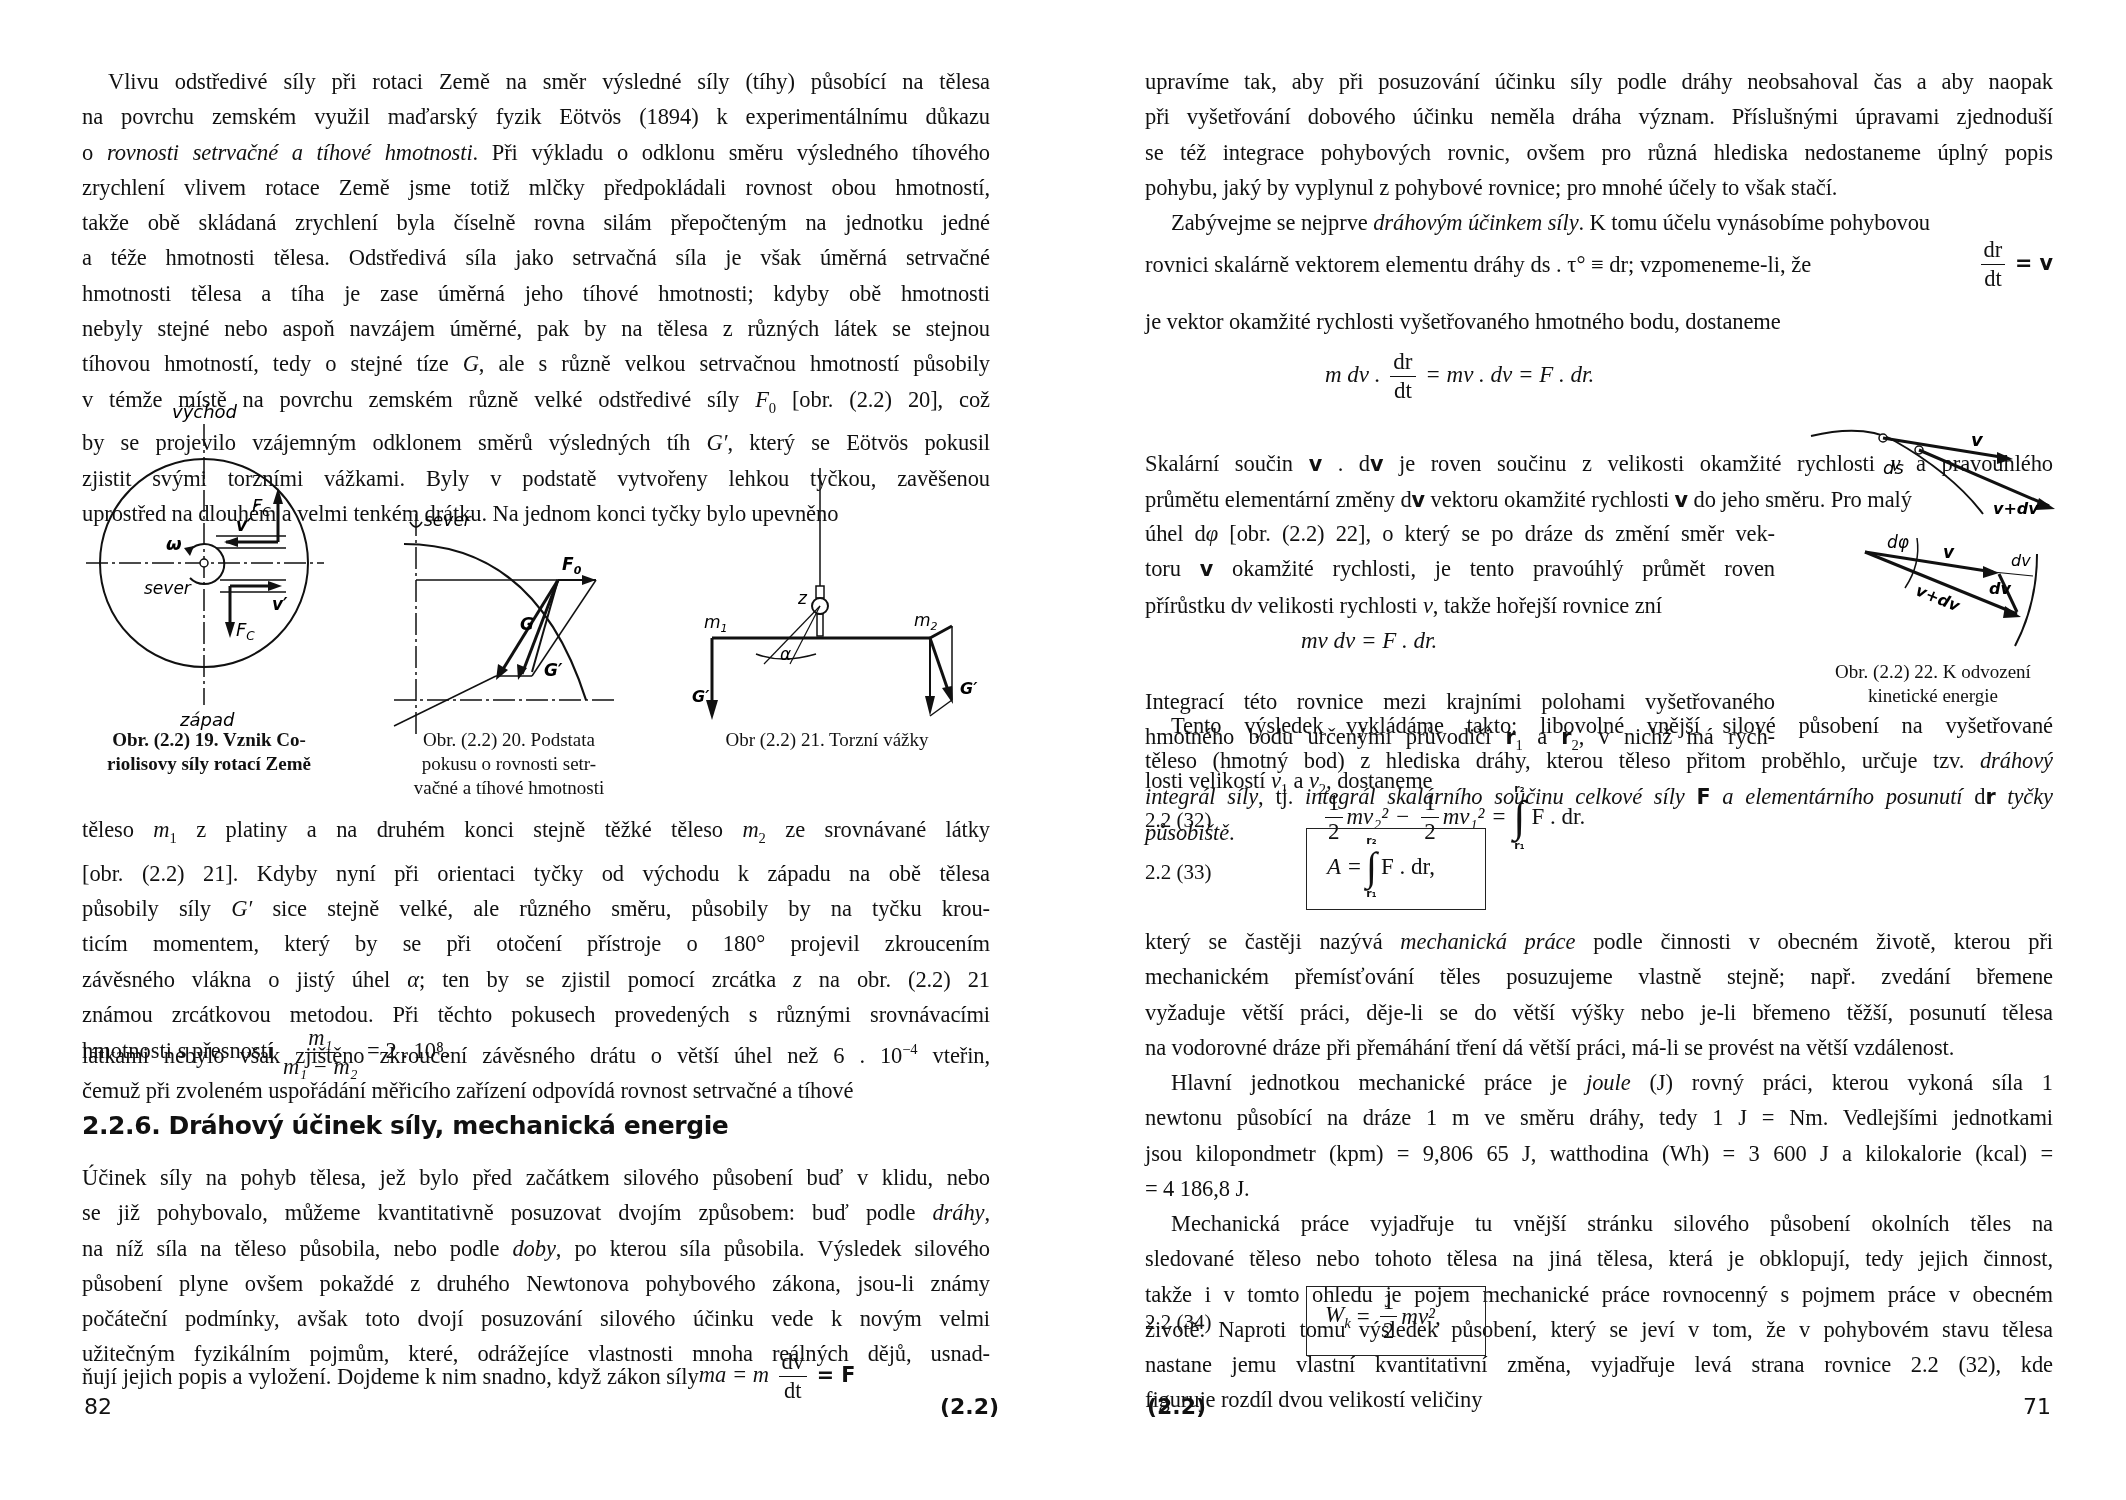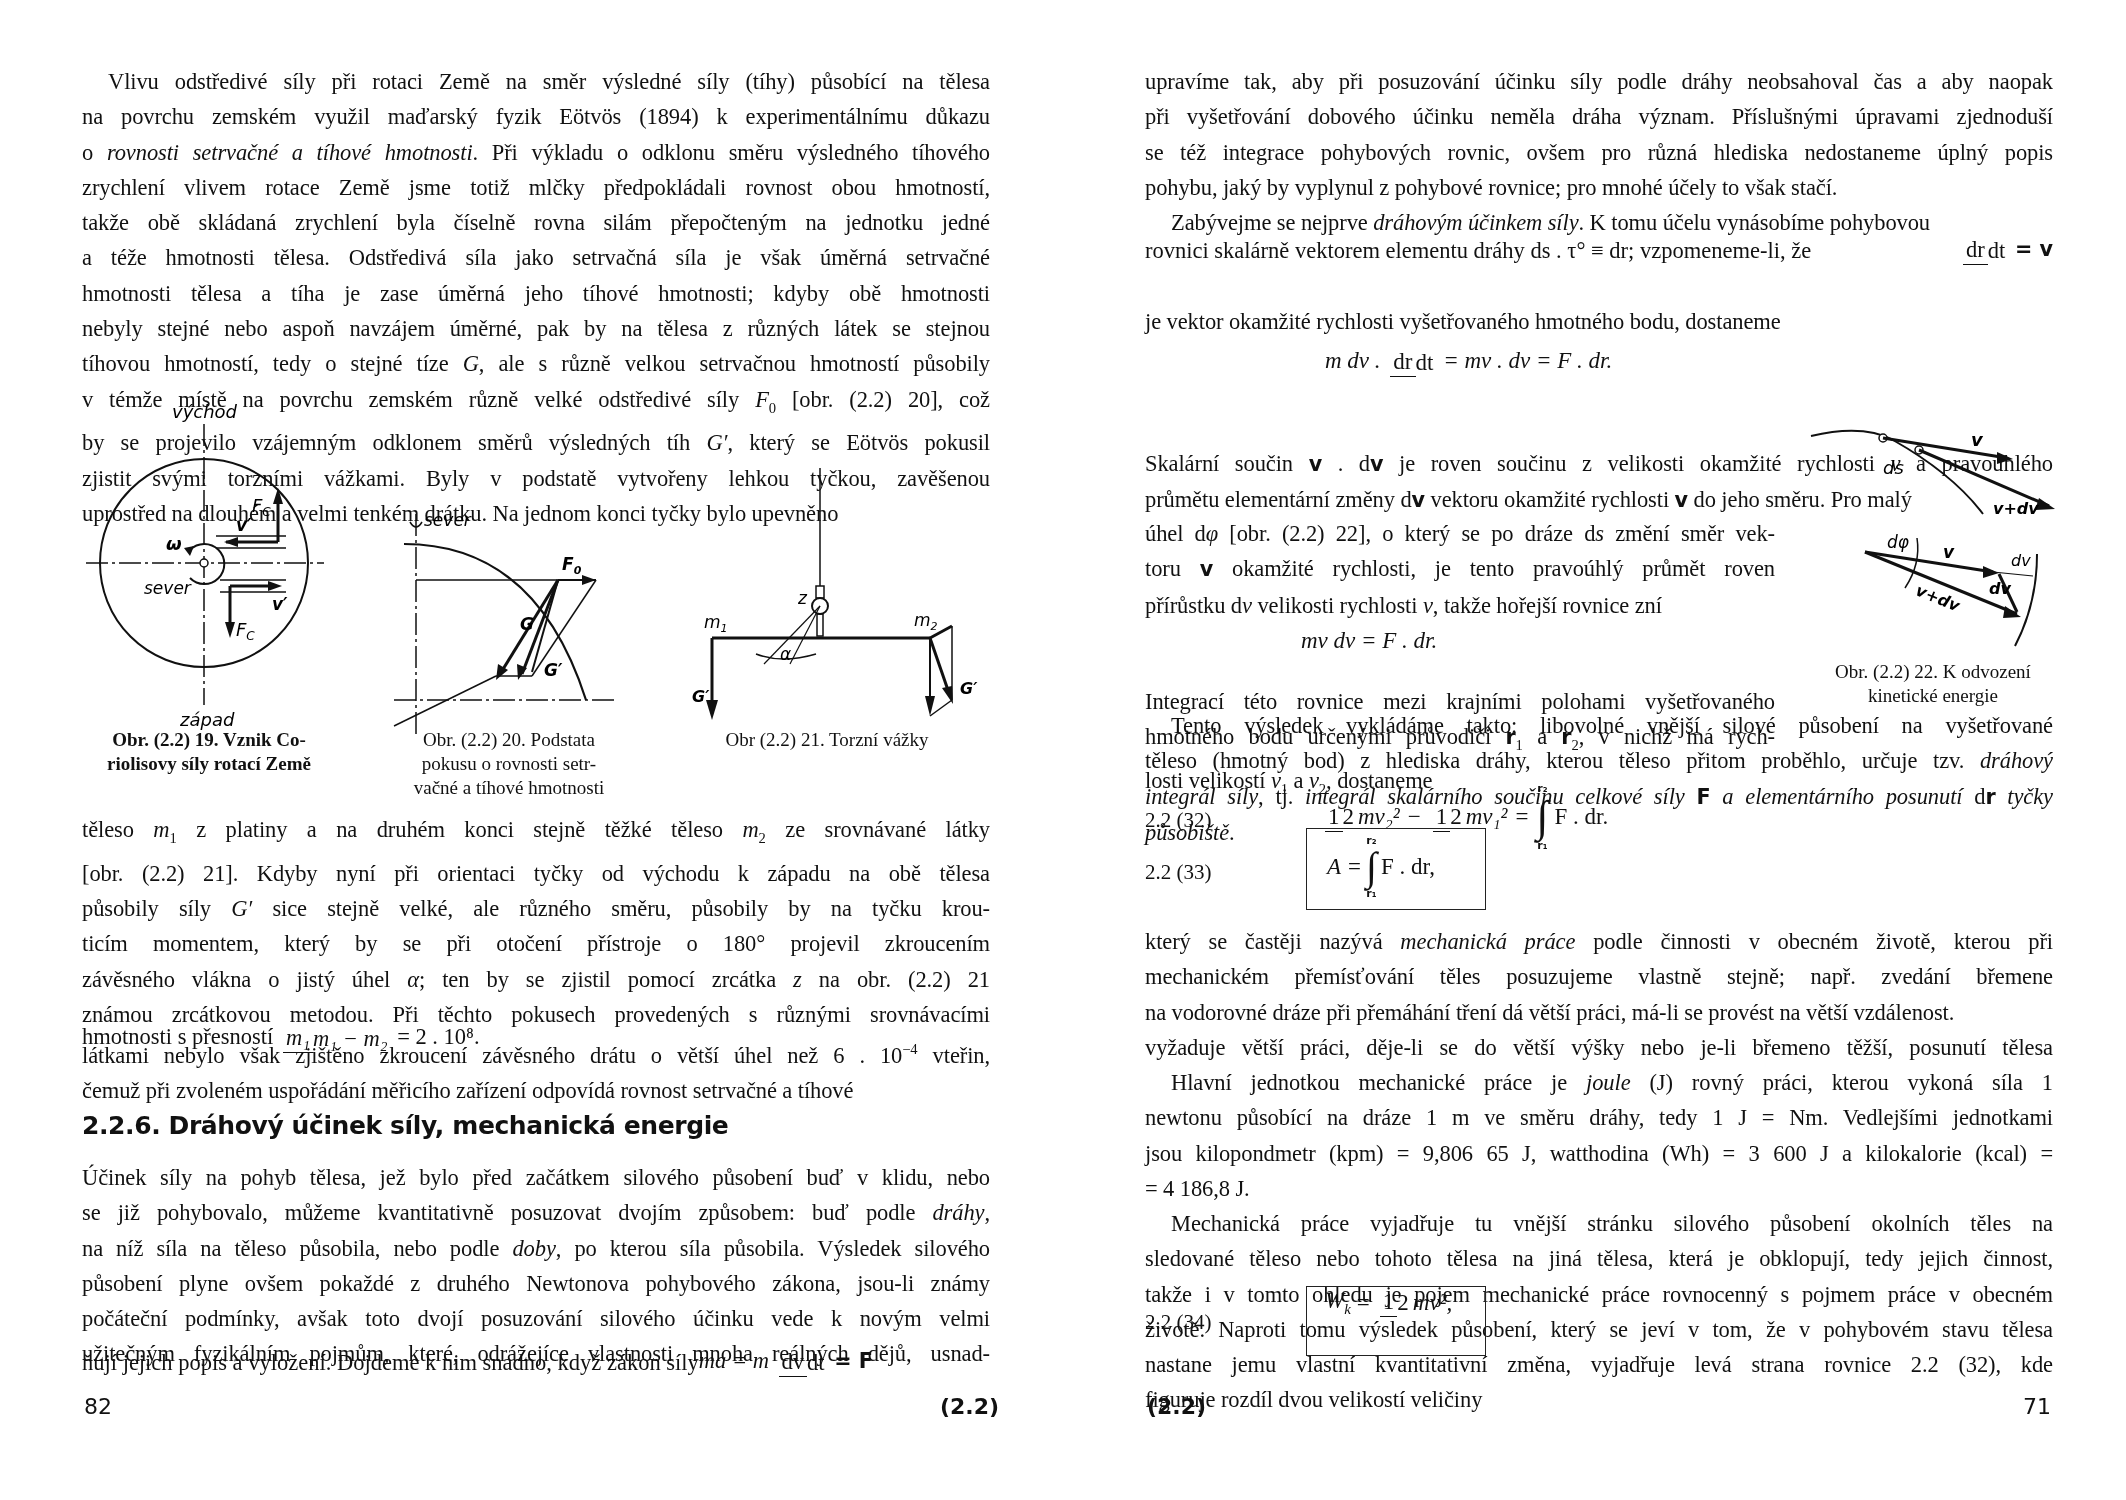--- a/index.html
+++ b/index.html
@@ -16,21 +16,21 @@
   i, .it { font-style:italic; }
   b.vec { font-family:"DejaVu Sans","Liberation Sans",sans-serif; font-weight:bold; font-style:normal; font-size:0.92em; }
   .heading { position:absolute; font-family:"DejaVu Sans","Liberation Sans",sans-serif;
              font-weight:bold; font-size:25px; letter-spacing:-0.4px; }
   .caption { position:absolute; font-size:19px; line-height:24px; text-align:center; }
   .folio { position:absolute; font-family:"DejaVu Sans","Liberation Sans",sans-serif; font-size:22px; }
   .folio.bold { font-weight:bold; }
   .eqnum { position:absolute; font-size:21px; }
   .eq { position:absolute; font-size:23px; font-style:italic; white-space:nowrap; }
   .eq .up { font-style:normal; }
-  .frac { display:inline-flex; flex-direction:row; align-items:center; vertical-align:middle; margin:0 4px; }
+  .frac { display:inline-flex; flex-direction:column; align-items:center; vertical-align:middle; margin:0 4px; }
   .frac .n { border-bottom:1.5px solid #111; padding:0 3px; line-height:28px; }
   .frac .d { line-height:28px; }
   .eqbox { position:absolute; border:1.5px solid #222; }
   .fig { position:absolute; }
   .fig svg { overflow:visible; }
   sub, sup { font-size:0.65em; }
 </style>
 </head>
 <body>
 
@@ -321,22 +321,22 @@
       <b class="vec" style="font-size:11px;">r₂</b>
       <span style="font-size:40px; line-height:40px;">∫</span>
       <b class="vec" style="font-size:11px;">r₁</b>
     </span>
     <span class="up">F . dr,</span>
   </div>
 
   <div class="para" style="left:82px; top:924px; width:908px;">
       <span class="ln">který se častěji nazývá <i>mechanická práce</i> podle činnosti v obecném životě, kterou při</span>
       <span class="ln">mechanickém přemísťování těles posuzujeme vlastně stejně; např. zvedání břemene</span>
+      <span class="ln">vyžaduje větší práci, děje-li se do větší výšky nebo je-li břemeno těžší, posunutí tělesa</span>
       <span class="ln last">na vodorovné dráze při přemáhání tření dá větší práci, má-li se provést na větší vzdálenost.</span>
-      <span class="ln">vyžaduje větší práci, děje-li se do větší výšky nebo je-li břemeno těžší, posunutí tělesa</span>
     </div>
 
   <div class="para" style="left:82px; top:1065px; width:908px;">
       <span class="ln indent">Hlavní jednotkou mechanické práce je <i>joule</i> (J) rovný práci, kterou vykoná síla 1</span>
       <span class="ln">newtonu působící na dráze 1 m ve směru dráhy, tedy 1 J = Nm. Vedlejšími jednotkami</span>
       <span class="ln">jsou kilopondmetr (kpm) = 9,806 65 J, watthodina (Wh) = 3 600 J a kilokalorie (kcal) =</span>
       <span class="ln last">= 4 186,8 J.</span>
     </div>
 
   <div class="para" style="left:82px; top:1206px; width:908px;">

